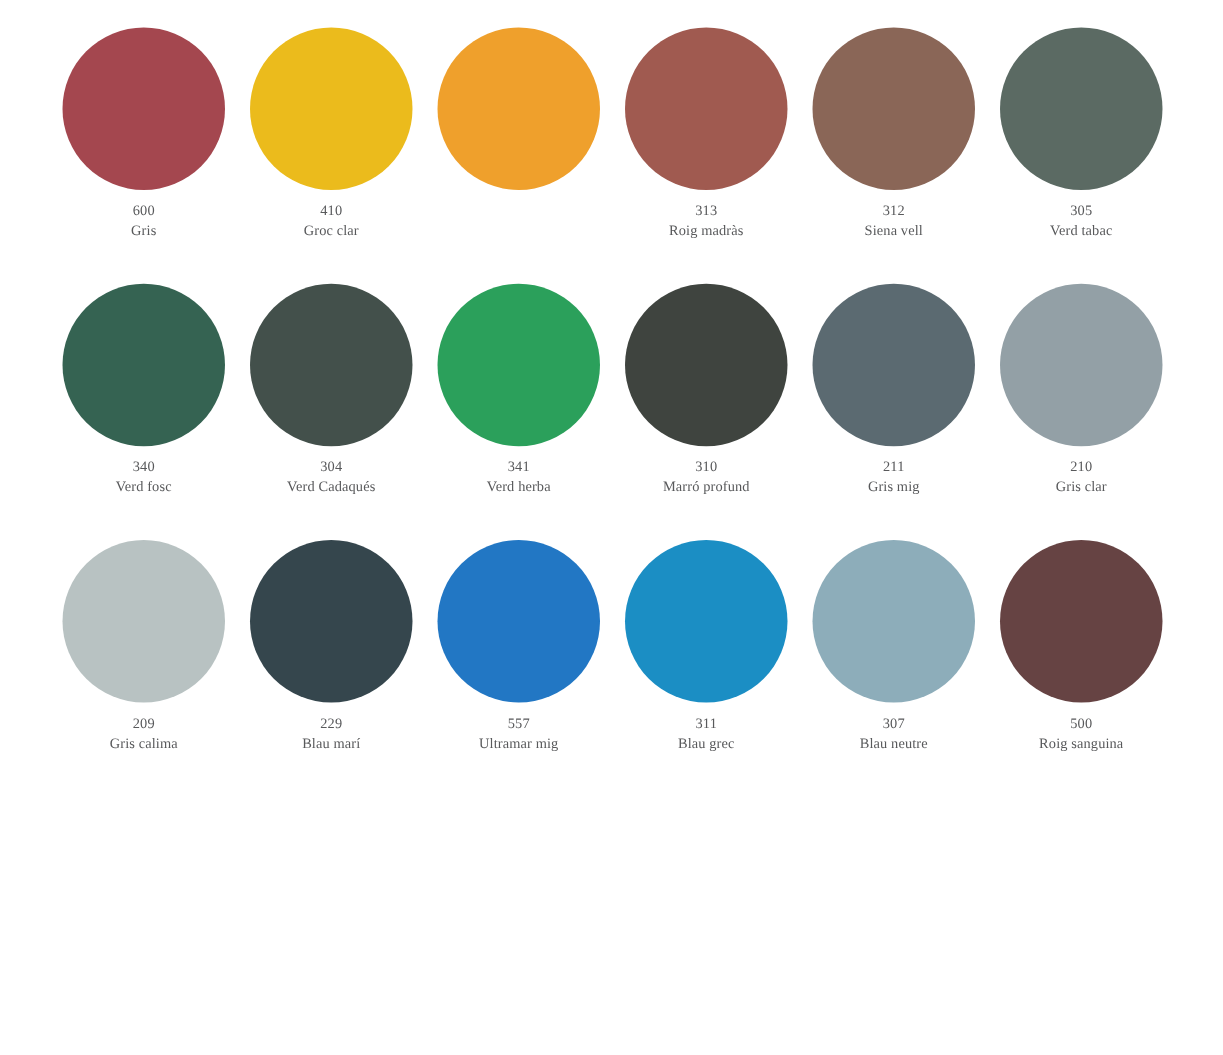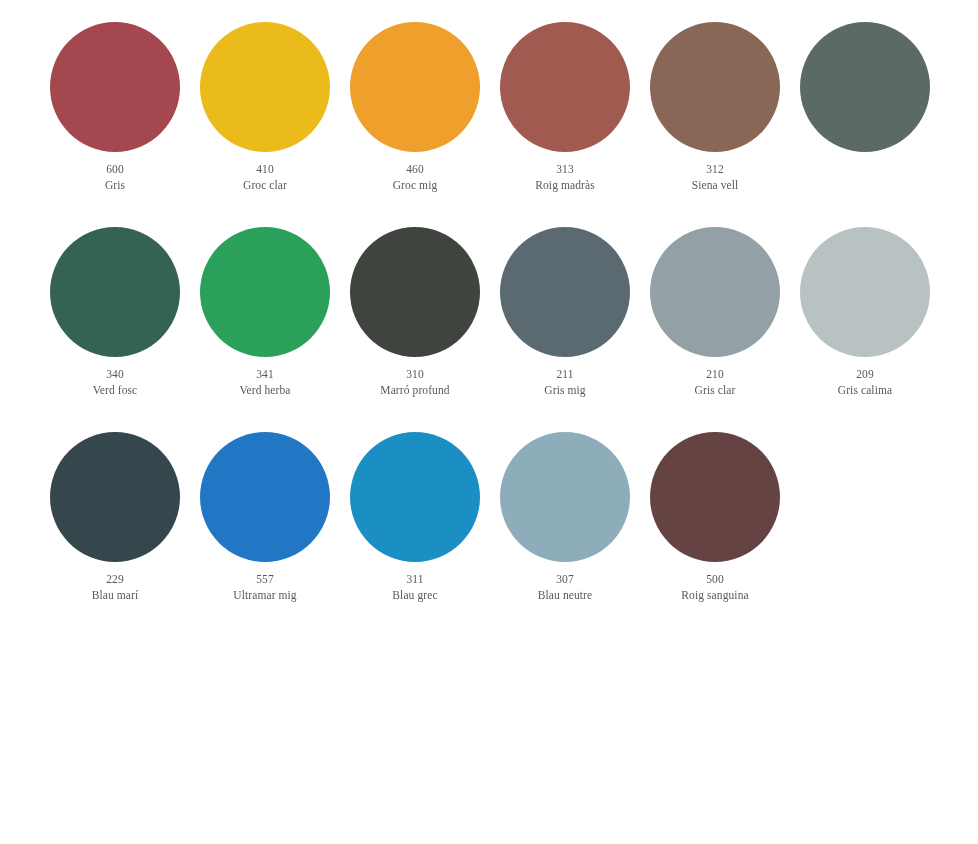--- a/index.html
+++ b/index.html
@@ -74,47 +74,54 @@
       </div>
       <div class="swatch">
         <div class="swatch-disc" style="background: rgb(235, 187, 28);"></div>
         <div class="swatch-caption">
           <span class="swatch-code">410</span>
           <span class="swatch-name">Groc clar</span>
         </div>
       </div>
       <div class="swatch">
         <div class="swatch-disc" style="background: rgb(239, 160, 44);"></div>
-        <div class="swatch-caption">
-          <span class="swatch-code">460</span>
-          <span class="swatch-name">Groc mig</span>
-        </div>
       </div>
       <div class="swatch">
         <div class="swatch-disc" style="background: rgb(160, 90, 80);"></div>
         <div class="swatch-caption">
           <span class="swatch-code">313</span>
           <span class="swatch-name">Roig madràs</span>
         </div>
       </div>
       <div class="swatch">
         <div class="swatch-disc" style="background: rgb(138, 102, 87);"></div>
         <div class="swatch-caption">
           <span class="swatch-code">312</span>
           <span class="swatch-name">Siena vell</span>
         </div>
       </div>
       <div class="swatch">
         <div class="swatch-disc" style="background: rgb(91, 106, 99);"></div>
+        <div class="swatch-caption">
+          <span class="swatch-code">305</span>
+          <span class="swatch-name">Verd tabac</span>
+        </div>
       </div>
       <div class="swatch">
         <div class="swatch-disc" style="background: rgb(53, 99, 82);"></div>
         <div class="swatch-caption">
           <span class="swatch-code">340</span>
           <span class="swatch-name">Verd fosc</span>
+        </div>
+      </div>
+      <div class="swatch">
+        <div class="swatch-disc" style="background: rgb(67, 80, 75);"></div>
+        <div class="swatch-caption">
+          <span class="swatch-code">304</span>
+          <span class="swatch-name">Verd Cadaqués</span>
         </div>
       </div>
       <div class="swatch">
         <div class="swatch-disc" style="background: rgb(43, 160, 91);"></div>
         <div class="swatch-caption">
           <span class="swatch-code">341</span>
           <span class="swatch-name">Verd herba</span>
         </div>
       </div>
       <div class="swatch">

